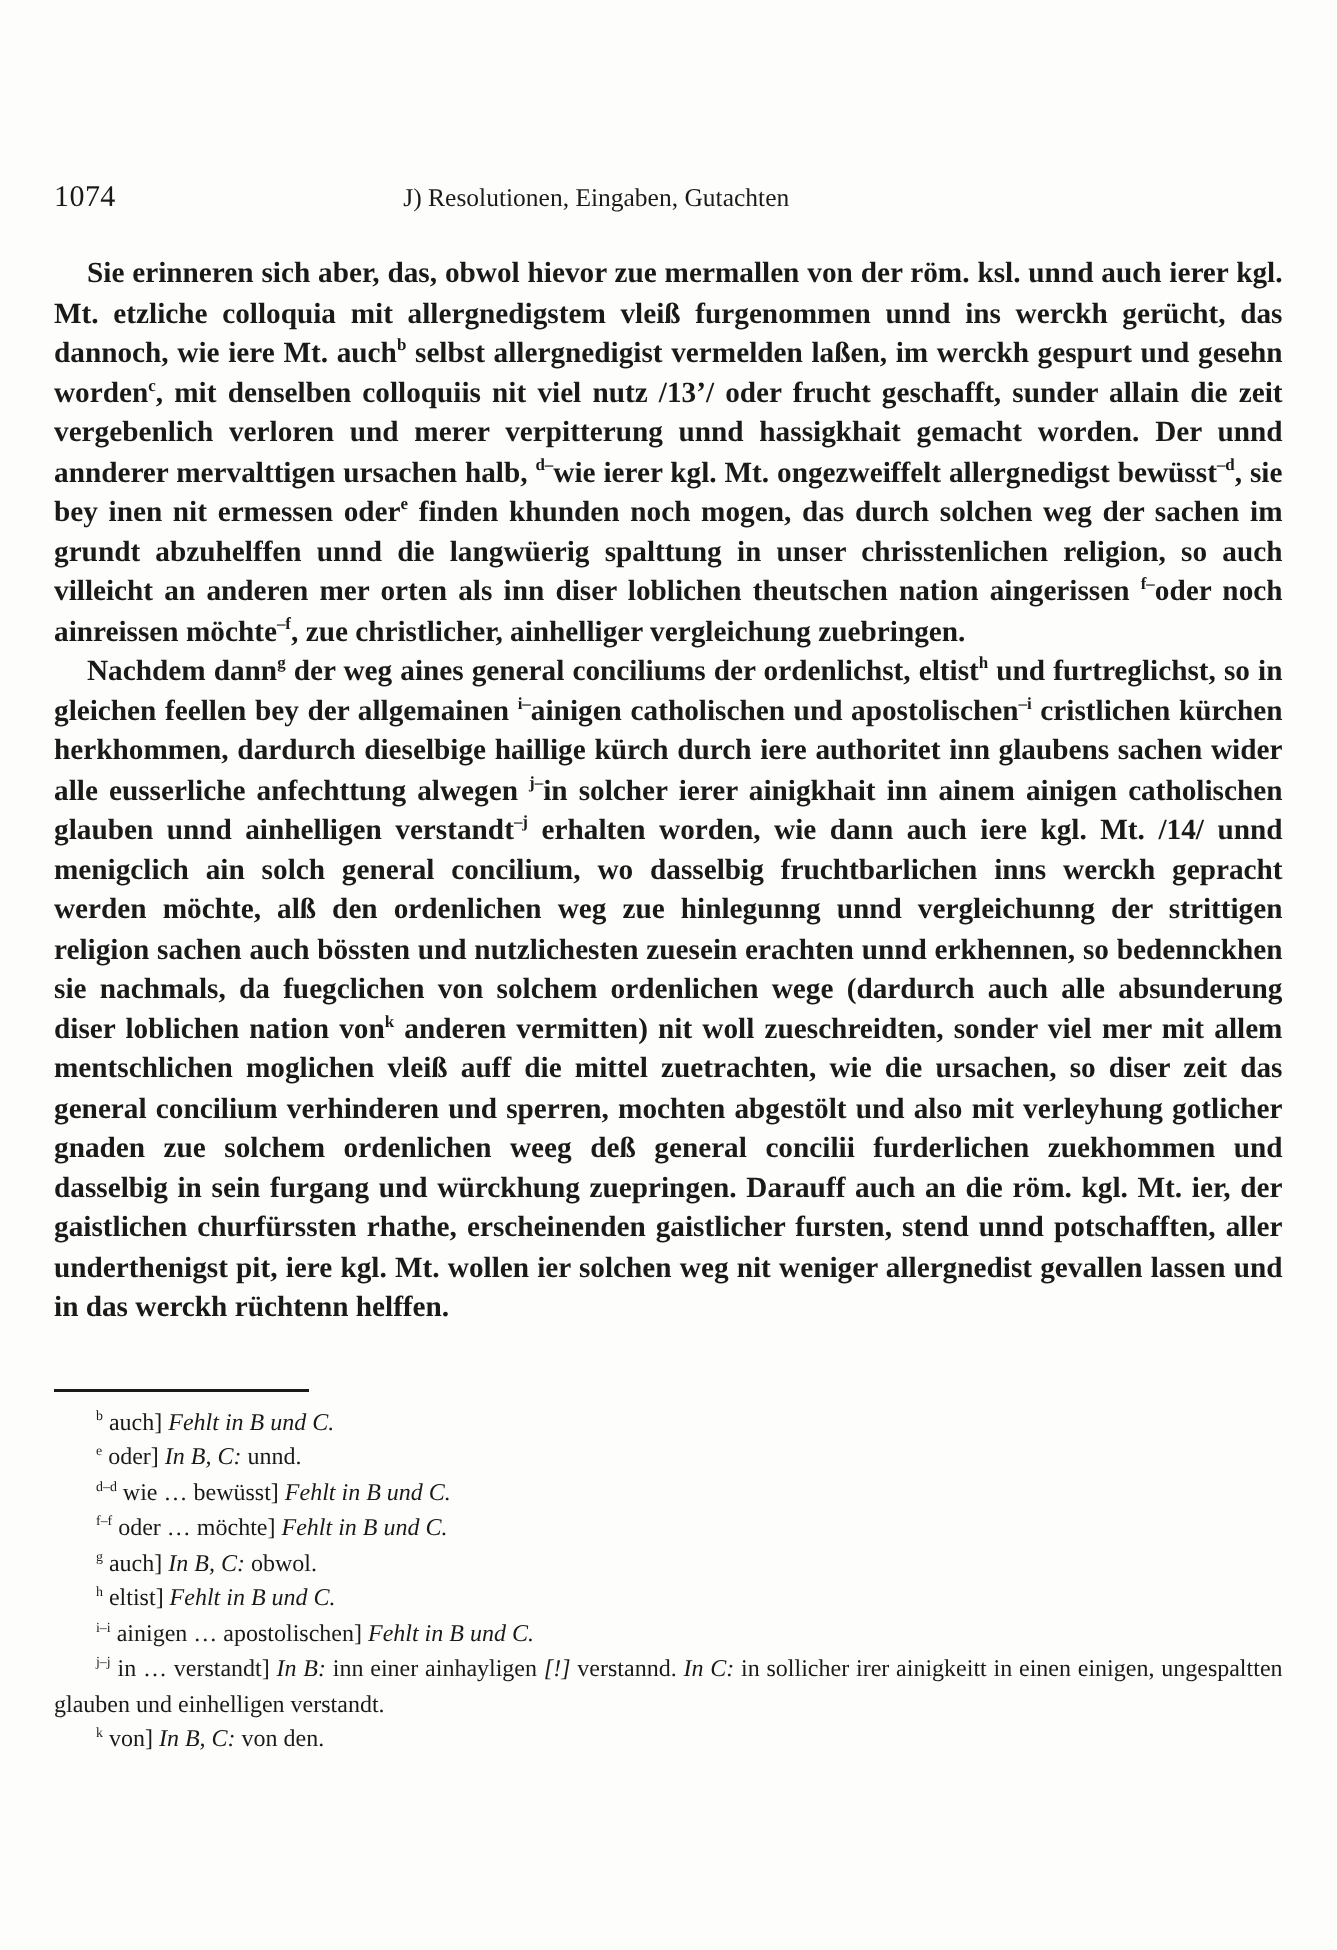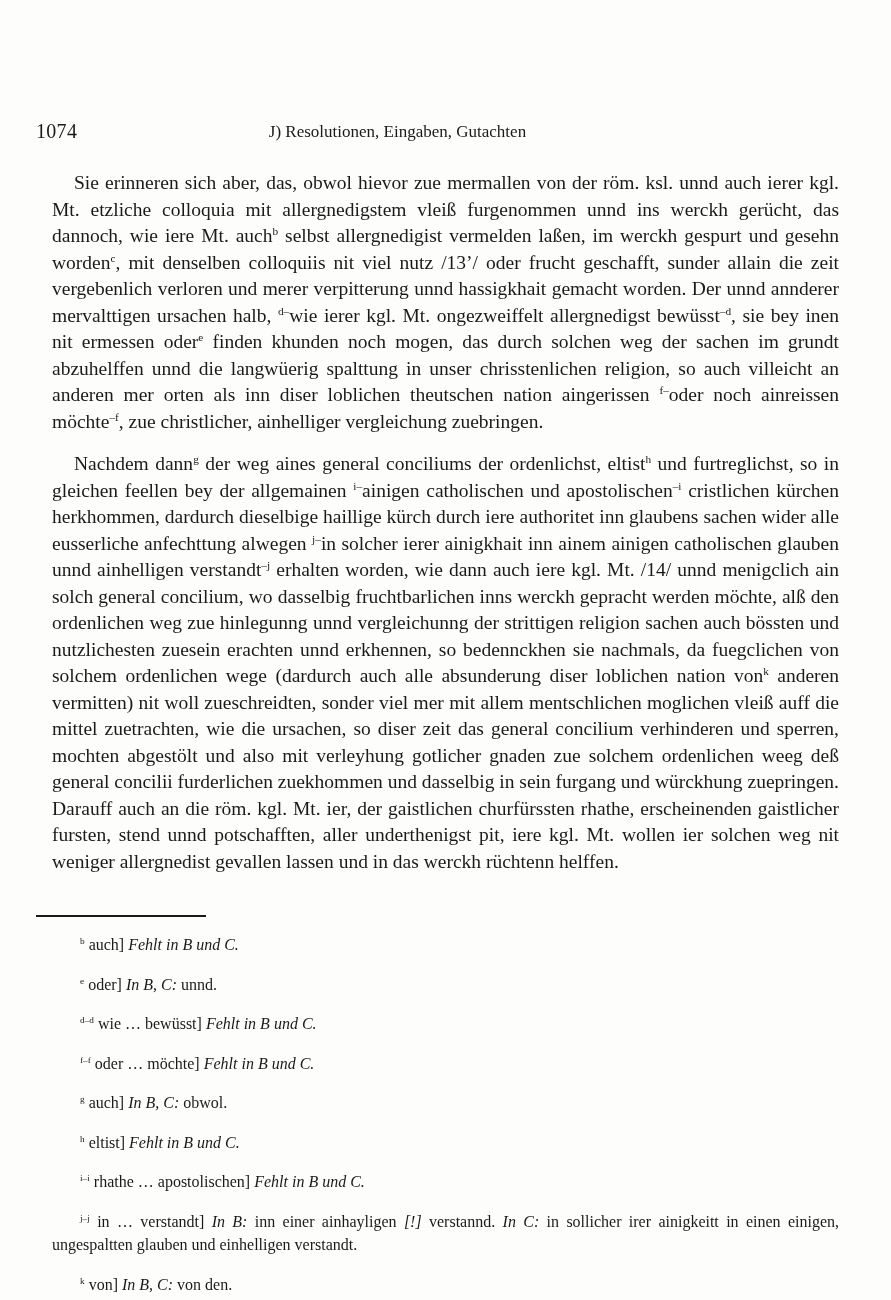--- a/index.html
+++ b/index.html
@@ -36,42 +36,43 @@
     font-size: 17px;
     padding-top: 2px;
     transform: translateX(-48px);
   }
   .body-text {
     font-size: 19.5px;
     line-height: 26.5px;
     text-align: justify;
   }
   .para {
-    margin: 16px;
+    margin: 0;
     text-indent: 22px;
+    font-weight: bold;
   }
   sup {
     font-size: 0.58em;
     line-height: 0;
     vertical-align: super;
   }
   .footnotes {
     margin-top: 40px;
     font-size: 16px;
     line-height: 23.5px;
     text-align: justify;
   }
   .fn-rule {
     width: 170px;
     height: 2px;
     background: #1a1a1a;
     margin: 0 0 9px 0;
   }
   .fn {
-    margin: 16px;
+    margin: 0;
     text-indent: 28px;
   }
   .it {
     font-style: italic;
   }
 </style>
 </head>
 <body>
 
 <div class="page">
@@ -87,18 +88,18 @@
   </main>
 
   <footer class="footnotes">
     <div class="fn-rule"></div>
     <p class="fn"><sup>b</sup><span> auch] </span><span class="it">Fehlt in B und C.</span></p>
     <p class="fn"><sup>e</sup><span> oder] </span><span class="it">In B, C:</span><span> unnd.</span></p>
     <p class="fn"><sup>d–d</sup><span> wie … bewüsst] </span><span class="it">Fehlt in B und C.</span></p>
     <p class="fn"><sup>f–f</sup><span> oder … möchte] </span><span class="it">Fehlt in B und C.</span></p>
     <p class="fn"><sup>g</sup><span> auch] </span><span class="it">In B, C:</span><span> obwol.</span></p>
     <p class="fn"><sup>h</sup><span> eltist] </span><span class="it">Fehlt in B und C.</span></p>
-    <p class="fn"><sup>i–i</sup><span> rhathe … apostolischen] </span><span class="it">Fehlt in B und C.</span></p>
+    <p class="fn"><sup>i–i</sup><span> ainigen … apostolischen] </span><span class="it">Fehlt in B und C.</span></p>
     <p class="fn"><sup>j–j</sup><span> in … verstandt] </span><span class="it">In B:</span><span> inn einer ainhayligen </span><span class="it">[!]</span><span> verstannd. </span><span class="it">In C:</span><span> in sollicher irer ainigkeitt in einen einigen, ungespaltten glauben und einhelligen verstandt.</span></p>
     <p class="fn"><sup>k</sup><span> von] </span><span class="it">In B, C:</span><span> von den.</span></p>
   </footer>
 
 </div>
 
 </body></html>

